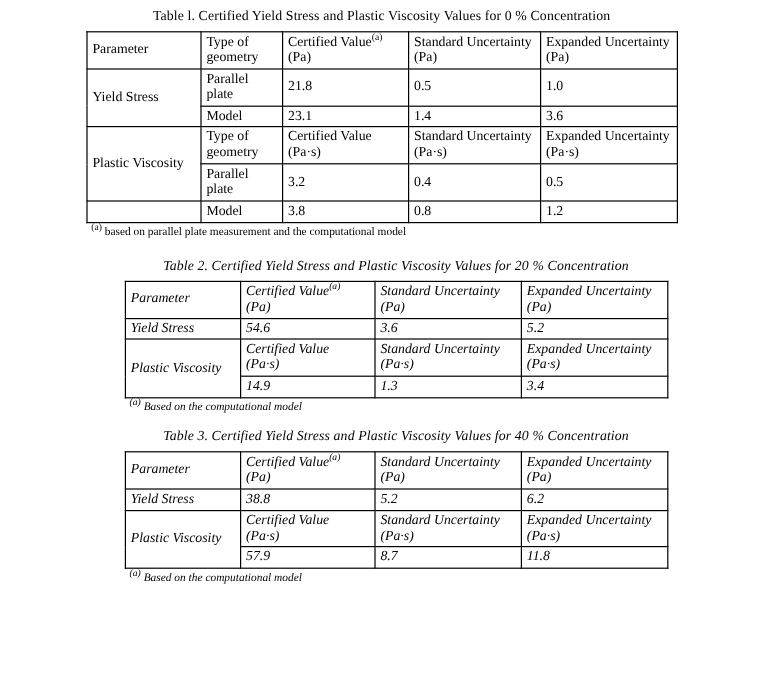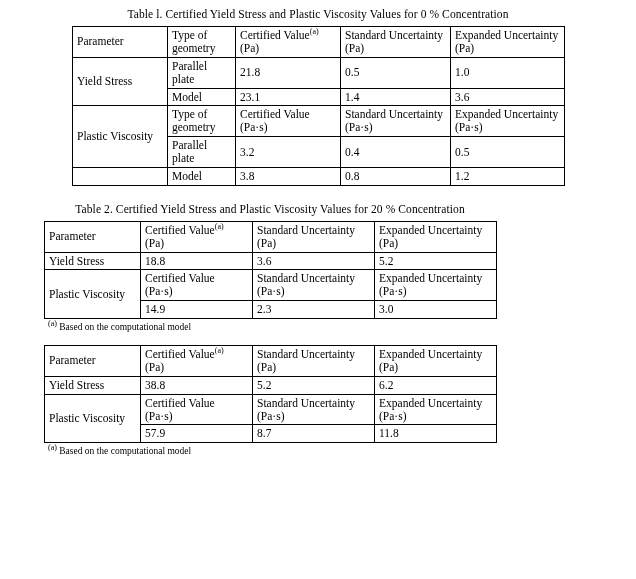--- a/index.html
+++ b/index.html
@@ -59,21 +59,21 @@
   .wrap1 { width: 492px; margin: 0 auto 0 72px; }
   .wrap1 table.t { width: 492px; }
   .wrap1 .c1 { width: 95px; }
   .wrap1 .c2 { width: 68px; }
   .wrap1 .c3 { width: 105px; }
   .wrap1 .c4 { width: 110px; }
   .wrap1 .c5 { width: 114px; }
   .wrap1 .note { margin-left: 4px; }
 
   
-  .wrap2 { width: 452px; margin: 0 auto 0 44px; }
+  .wrap2 { width: 452px; margin: 0 auto 0 104px; font-style: italic; }
   .wrap2 table.t { width: 452px; }
   .wrap2 .c1 { width: 96px; }
   .wrap2 .c2 { width: 112px; }
   .wrap2 .c3 { width: 122px; }
   .wrap2 .c4 { width: 122px; }
   .wrap2 .note { margin-left: 4px; }
 
   .gap-lg { height: 17px; }
   .gap-md { height: 13px; }
 
@@ -152,20 +152,23 @@
         </tr>
         <tr>
           <td class="lft">&nbsp;</td>
           <td class="ctr">Model</td>
           <td class="ctr">3.8</td>
           <td class="ctr">0.8</td>
           <td class="ctr">1.2</td>
         </tr>
       </tbody>
     </table>
+    <div class="note">
+      <span class="sup">(a)</span><span> based on parallel plate measurement and the computational model</span>
+    </div>
   </div>
 
   <div class="gap-lg"></div>
 
   <div class="wrap2">
     <div class="caption">Table 2.  Certified Yield Stress and Plastic Viscosity Values for 20 % Concentration</div>
     <table class="t">
       <colgroup>
         <col class="c1">
           <col class="c2">
@@ -183,21 +186,21 @@
             <span>Standard Uncertainty</span><br>
             <span>(Pa)</span>
           </td>
           <td class="ctr twoline">
             <span>Expanded Uncertainty</span><br>
             <span>(Pa)</span>
           </td>
         </tr>
         <tr>
           <td class="lft">Yield Stress</td>
-          <td class="ctr">18.8</td>
+          <td class="ctr">54.6</td>
           <td class="ctr">3.6</td>
           <td class="ctr">5.2</td>
         </tr>
         <tr>
           <td class="lft" rowspan="2">
             <span>Plastic Viscosity</span>
           </td>
           <td class="ctr twoline">
             <span>Certified Value</span><br>
             <span>(Pa·s)</span>
@@ -206,33 +209,34 @@
             <span>Standard Uncertainty</span><br>
             <span>(Pa·s)</span>
           </td>
           <td class="ctr twoline">
             <span>Expanded Uncertainty</span><br>
             <span>(Pa·s)</span>
           </td>
         </tr>
         <tr>
           <td class="ctr">14.9</td>
-          <td class="ctr">2.3</td>
-          <td class="ctr">3.0</td>
+          <td class="ctr">1.3</td>
+          <td class="ctr">3.4</td>
         </tr>
       </tbody>
     </table>
     <div class="note">
       <span class="sup">(a)</span><span> Based on the computational model</span>
     </div>
   </div>
 
   <div class="gap-md"></div>
 
   <div class="wrap2">
+    <div class="caption">Table 3.  Certified Yield Stress and Plastic Viscosity Values for 40 % Concentration</div>
     <table class="t">
       <colgroup>
         <col class="c1">
           <col class="c2">
           <col class="c3">
           <col class="c4">
       </colgroup>
       <tbody>
         <tr>
           <td class="lft">Parameter</td>

